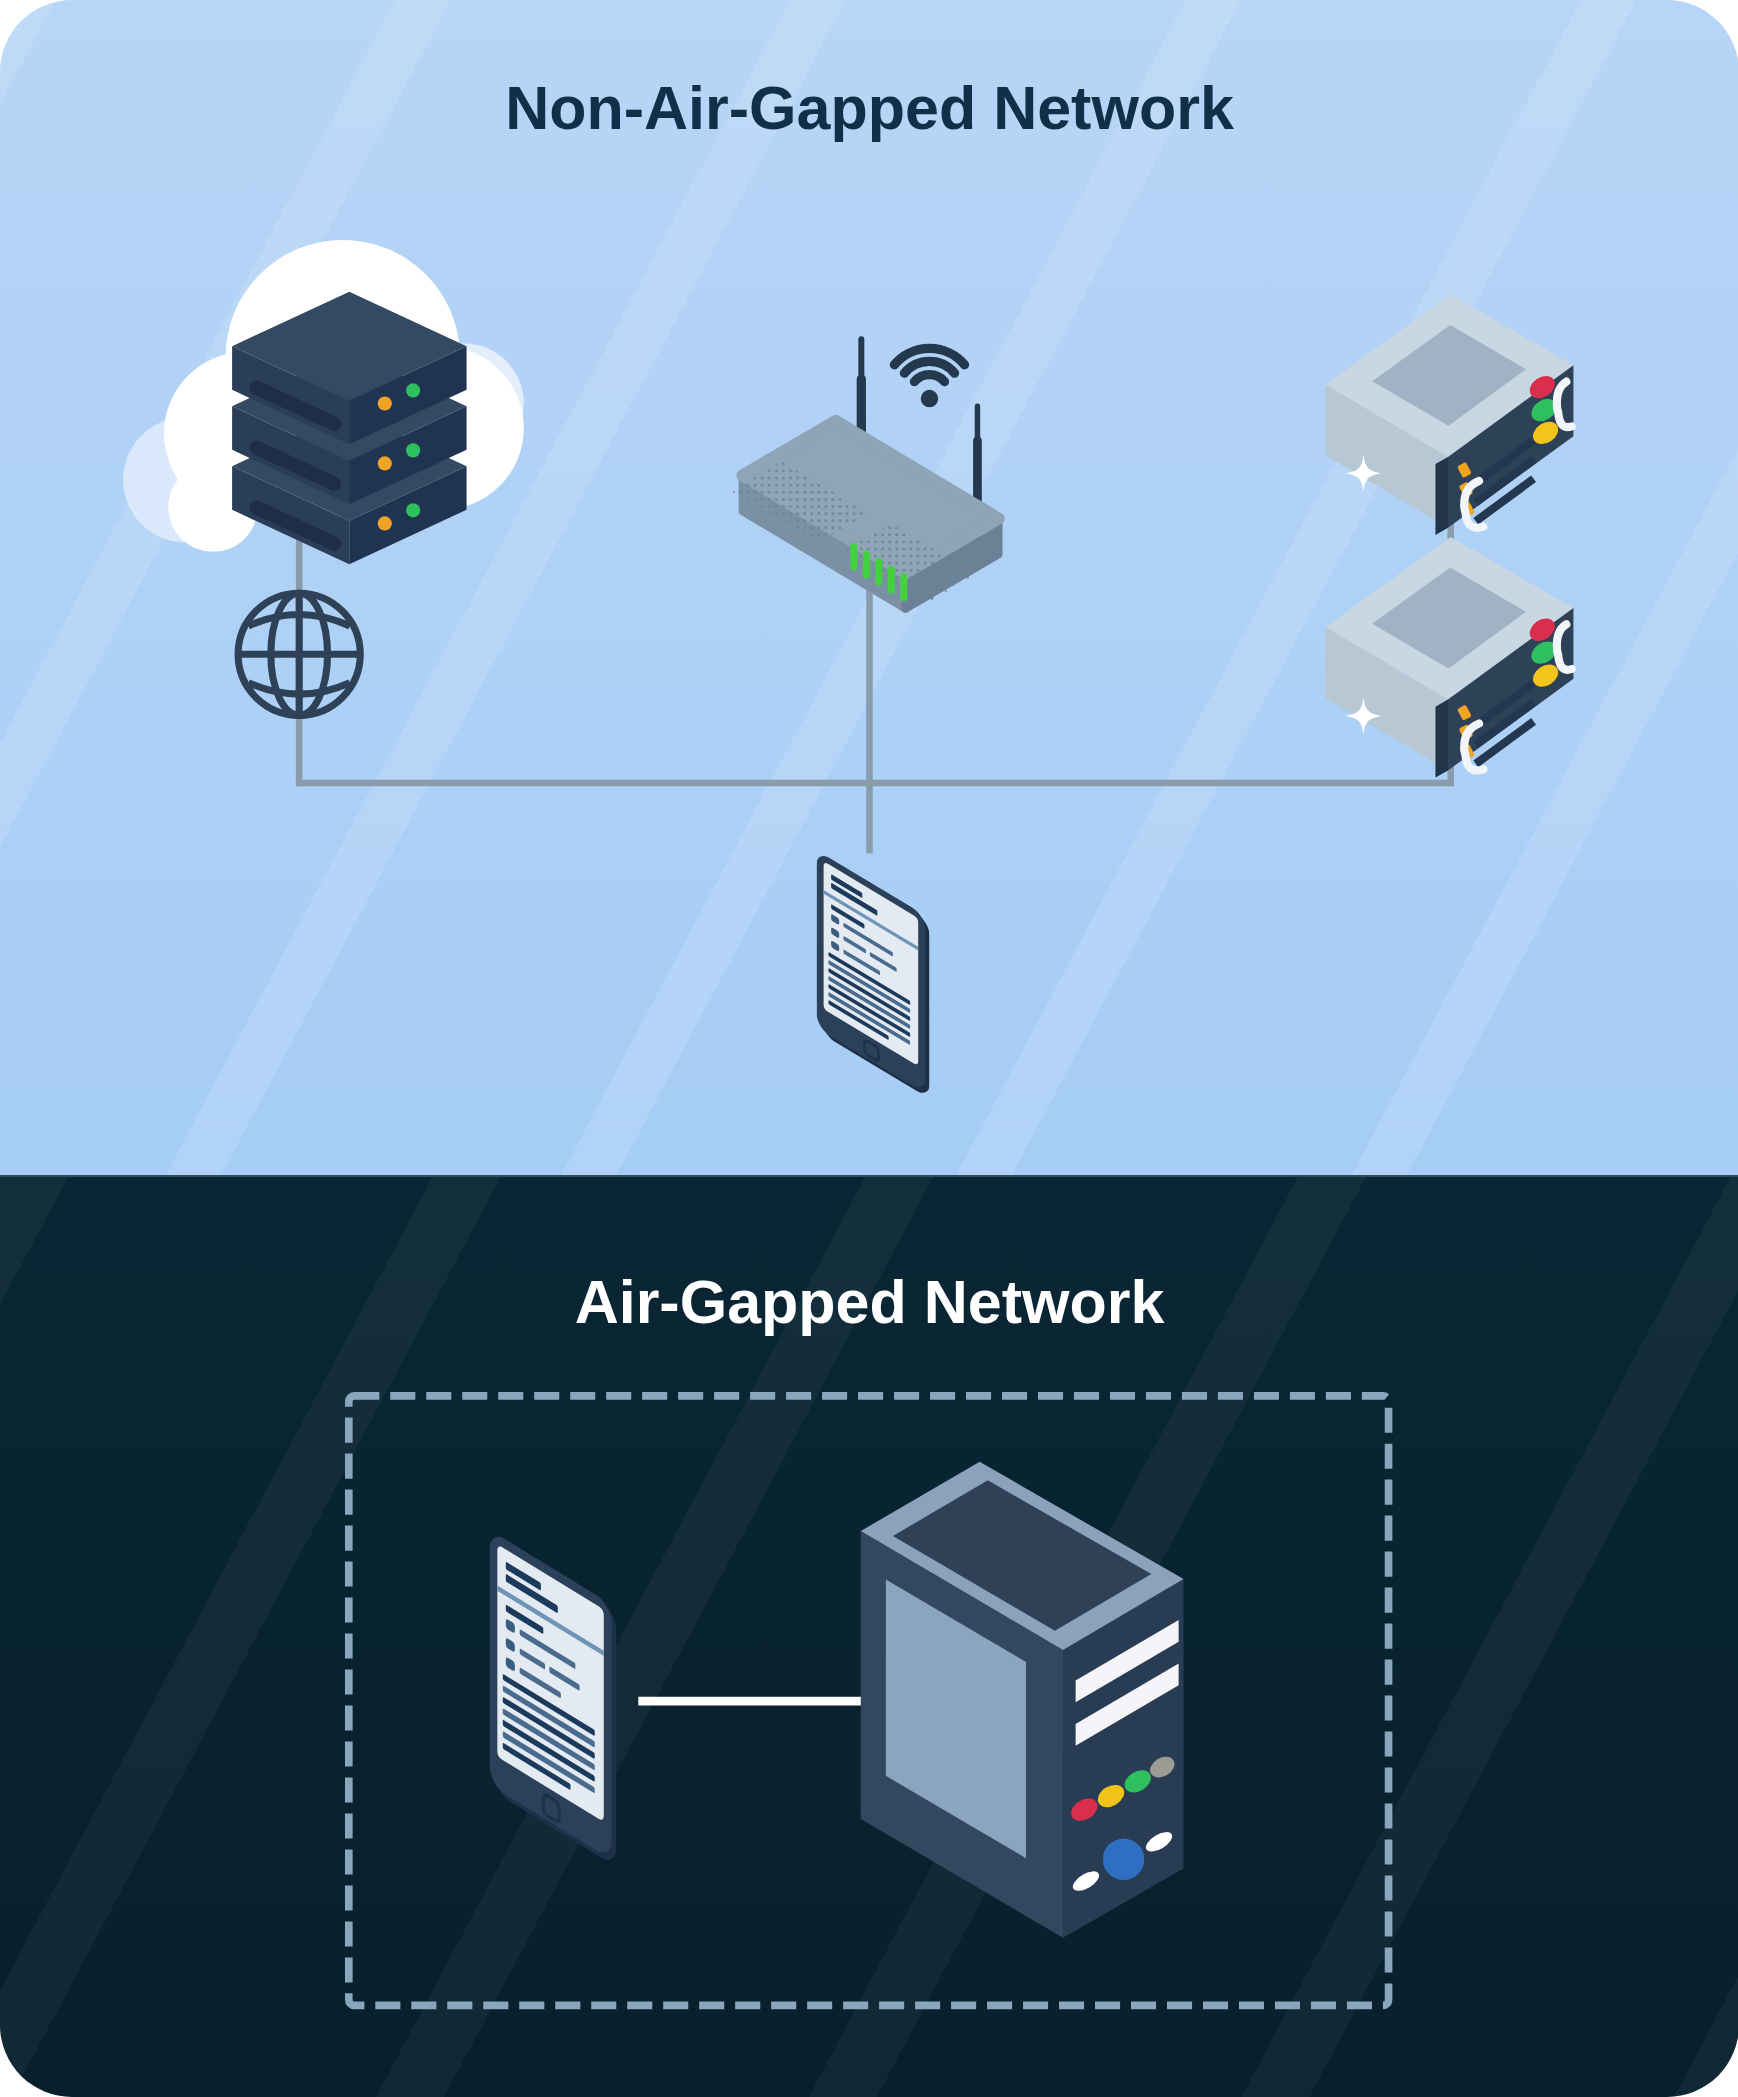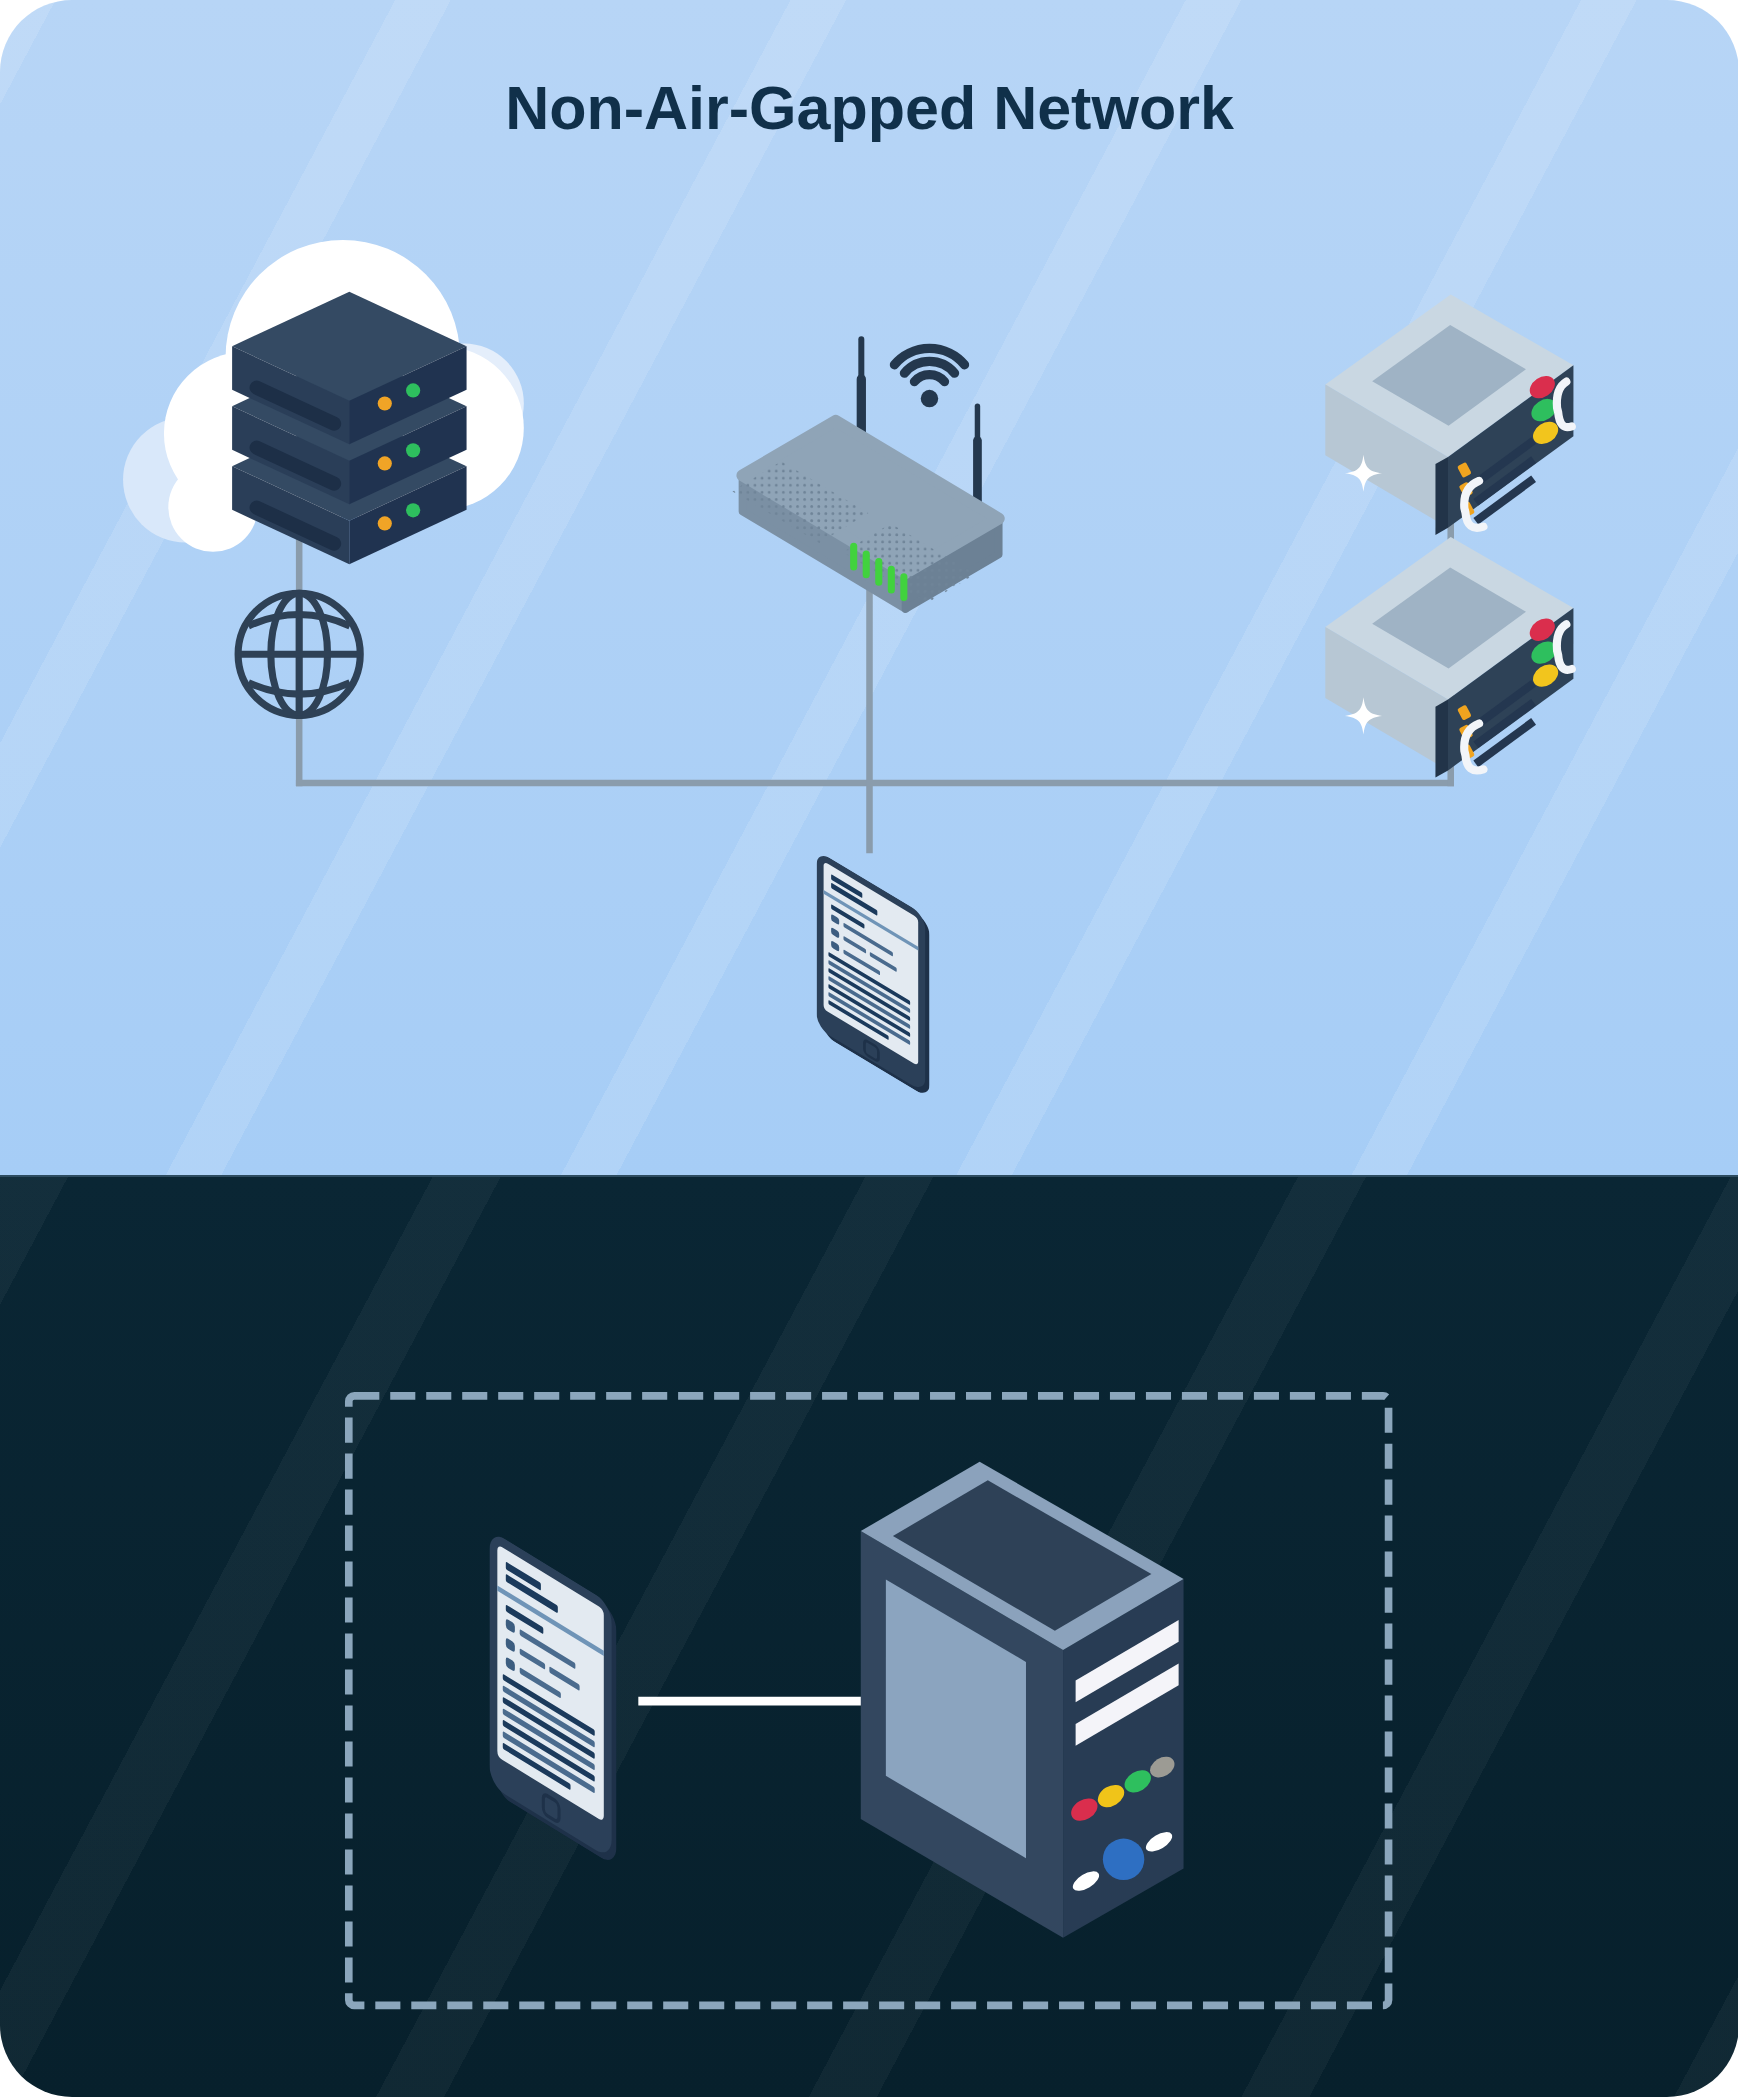--- a/index.html
+++ b/index.html
@@ -195,20 +195,21 @@
     <g>
       <use href="#rack" transform="translate(0,445)"></use>
     </g>
 
     <g transform="translate(1497,1559) skewY(31)">
       <use href="#tablet" width="207" height="332"></use>
     </g>
   </svg>
 
   <section class="half bottom"></section>
+  <div class="title t-light">Air-Gapped Network</div>
 
   <svg class="scene s-bottom" width="1739" height="922" viewBox="0 0 3188 1691">
 
     <rect x="639" y="405" width="1907" height="1118" rx="10" fill="none" stroke="#8ba6bc" stroke-width="14" stroke-dasharray="46 20"></rect>
 
     <line x1="1170" y1="965" x2="1600" y2="965" stroke="#ffffff" stroke-width="16"></line>
 
     <g transform="translate(897,650) skewY(31.5)">
       <use href="#tablet" width="233" height="477"></use>
     </g>

